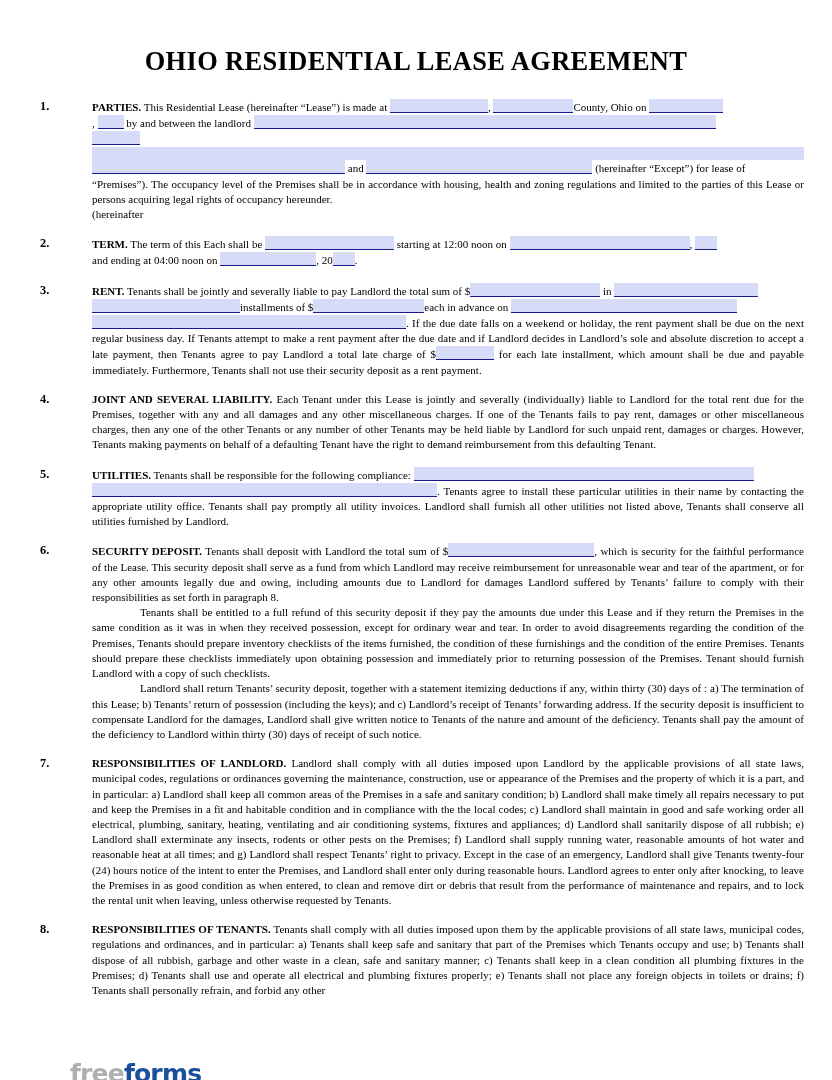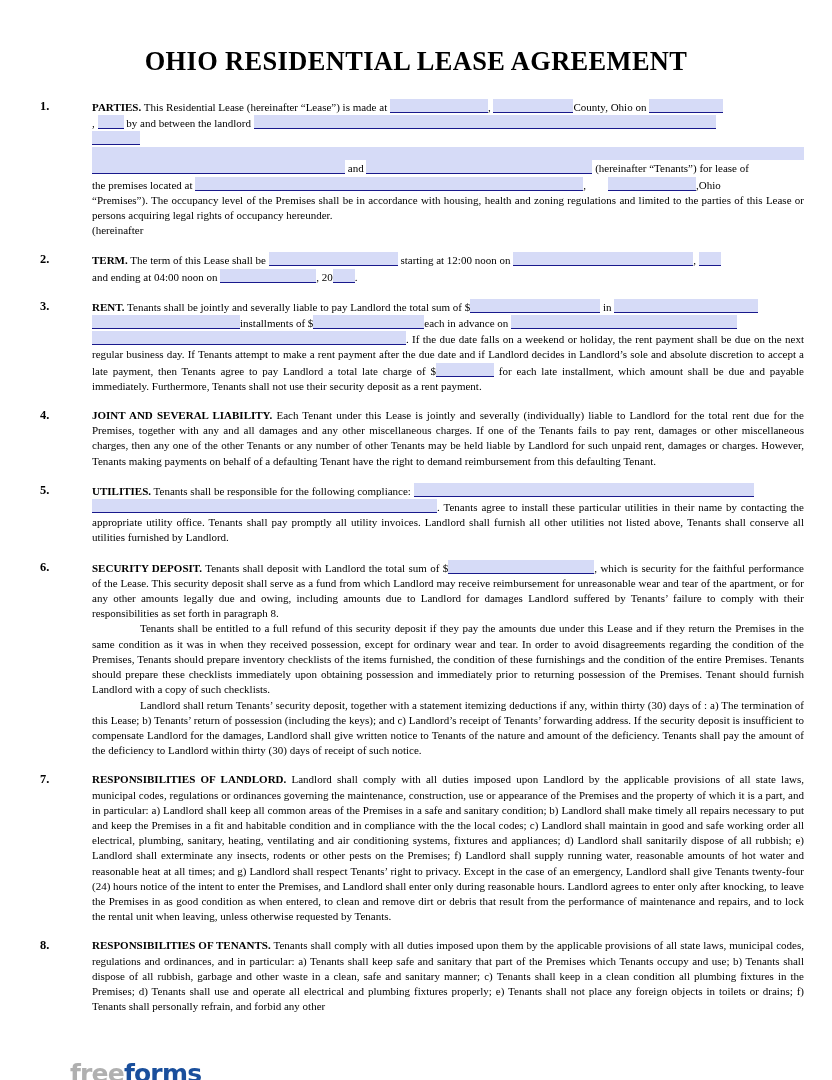--- a/index.html
+++ b/index.html
@@ -125,34 +125,33 @@
 
         <p><span>, </span><span class="fld" style="width:26px"></span><span> by and between the landlord </span><span class="fld" style="width:462px"></span></p>
 
         <p><span class="fld" style="width:48px"></span></p>
 
 
         <p>
             <span class="fld-plain" style="width:712px"></span>
           </p>
 
-        <p><span class="fld" style="width:253px"></span> <span>and </span><span class="fld" style="width:226px"></span> <span>(hereinafter “Tenants”) for lease of </span></p>
-
-        <p><span>the premises located at </span><span class="fld" style="width:388px"></span><span>, </span>&nbsp;&nbsp;&nbsp;&nbsp;&nbsp;&nbsp;&nbsp;<span class="fld" style="width:88px"></span><span>,Ohio</span></p>
+        <p><span class="fld" style="width:253px"></span> <span>and </span><span class="fld" style="width:226px"></span> <span>(hereinafter “Except”) for lease of </span></p>
+
 
         <p>“Premises”).  The occupancy level of the Premises shall be in accordance with housing, health and zoning regulations and limited to the parties of this Lease or persons acquiring legal rights of occupancy hereunder.</p>
 
         <p>(hereinafter</p>
       </div>
     </div>
 
     <div class="clause" style="margin-top:14px;">
       <div class="clause-num">2.</div>
       <div class="clause-body">
-        <p><span class="hd">TERM.</span><span> The term of this Lease shall be </span><span class="fld" style="width:129px"></span><span> starting at 12:00 noon on </span><span class="fld" style="width:180px"></span><span>, </span><span class="fld" style="width:22px"></span></p>
+        <p><span class="hd">TERM.</span><span> The term of this Each shall be </span><span class="fld" style="width:129px"></span><span> starting at 12:00 noon on </span><span class="fld" style="width:180px"></span><span>, </span><span class="fld" style="width:22px"></span></p>
         <p><span>and ending at 04:00 noon on </span><span class="fld" style="width:96px"></span><span>, 20</span><span class="fld" style="width:22px"></span><span>.</span></p>
       </div>
     </div>
 
     <div class="clause" style="margin-top:14px;">
       <div class="clause-num">3.</div>
       <div class="clause-body">
         <p><span class="hd">RENT.</span><span> Tenants shall be jointly and severally liable to pay Landlord the total sum of $</span><span class="fld" style="width:130px"></span><span> in </span><span class="fld" style="width:144px"></span></p>
         <p><span class="fld" style="width:148px"></span><span>installments of $</span><span class="fld" style="width:111px"></span><span>each in advance on </span><span class="fld" style="width:226px"></span></p>
         <p><span class="fld" style="width:314px"></span><span>. If the due date falls on a weekend or holiday, the rent payment shall be due on the next regular business day.  If Tenants attempt to make a rent payment after the due date and if Landlord decides in Landlord’s sole and absolute discretion to accept a late payment, then Tenants agree to pay Landlord a total late charge of $</span><span class="fld" style="width:58px"></span> <span>for each late installment, which amount shall be due and payable immediately.  Furthermore, Tenants shall not use their security deposit as a rent payment.</span></p>

